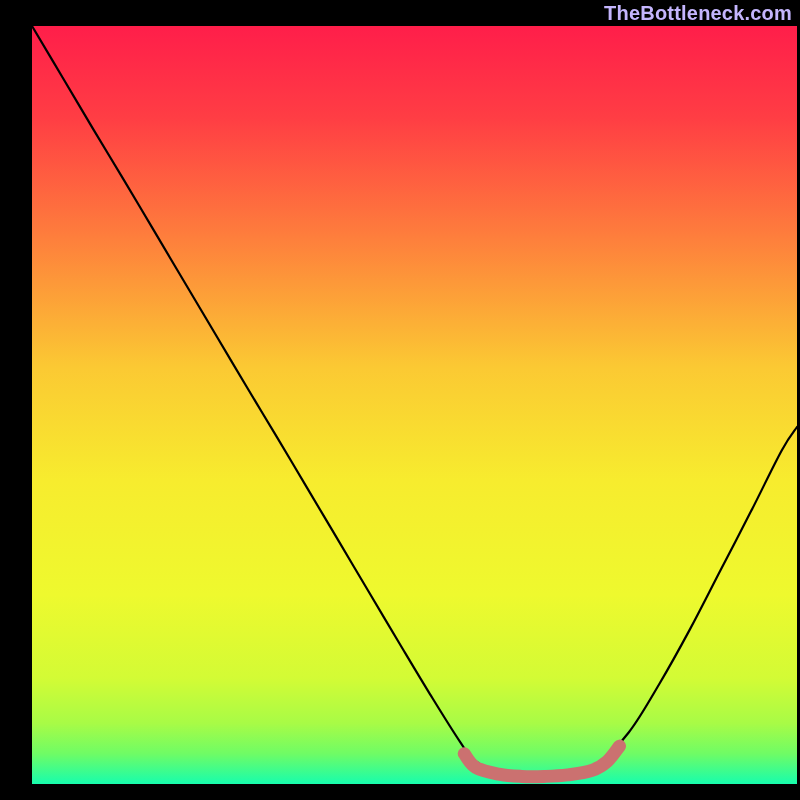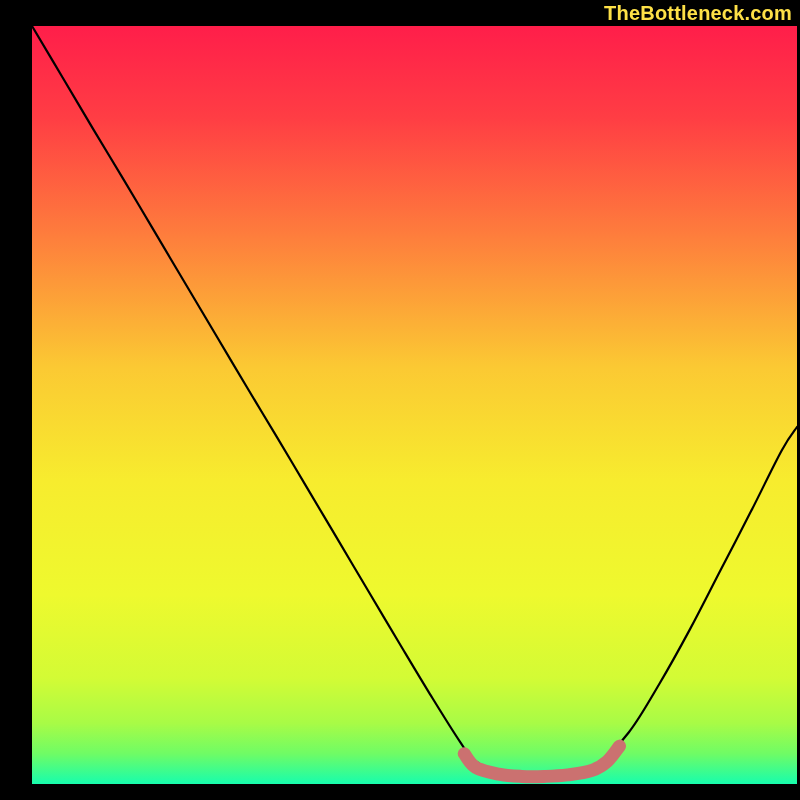--- a/index.html
+++ b/index.html
@@ -5,21 +5,21 @@
   * { margin: 0; padding: 0; box-sizing: border-box; }
   html, body { width: 800px; height: 800px; background: #000; overflow: hidden; }
   .wrap { position: relative; width: 800px; height: 800px; }
   .attribution {
     position: absolute;
     top: 2px;
     right: 8px;
     font-family: Arial, Helvetica, sans-serif;
     font-size: 20px;
     font-weight: bold;
-    color: #fde047;
+    color: #c4b5fd;
     letter-spacing: 0.2px;
   }
   svg.plot { position: absolute; left: 0; top: 0; }
 </style>
 </head>
 <body>
 
 <div class="wrap">
   <div class="attribution">TheBottleneck.com</div>
 

